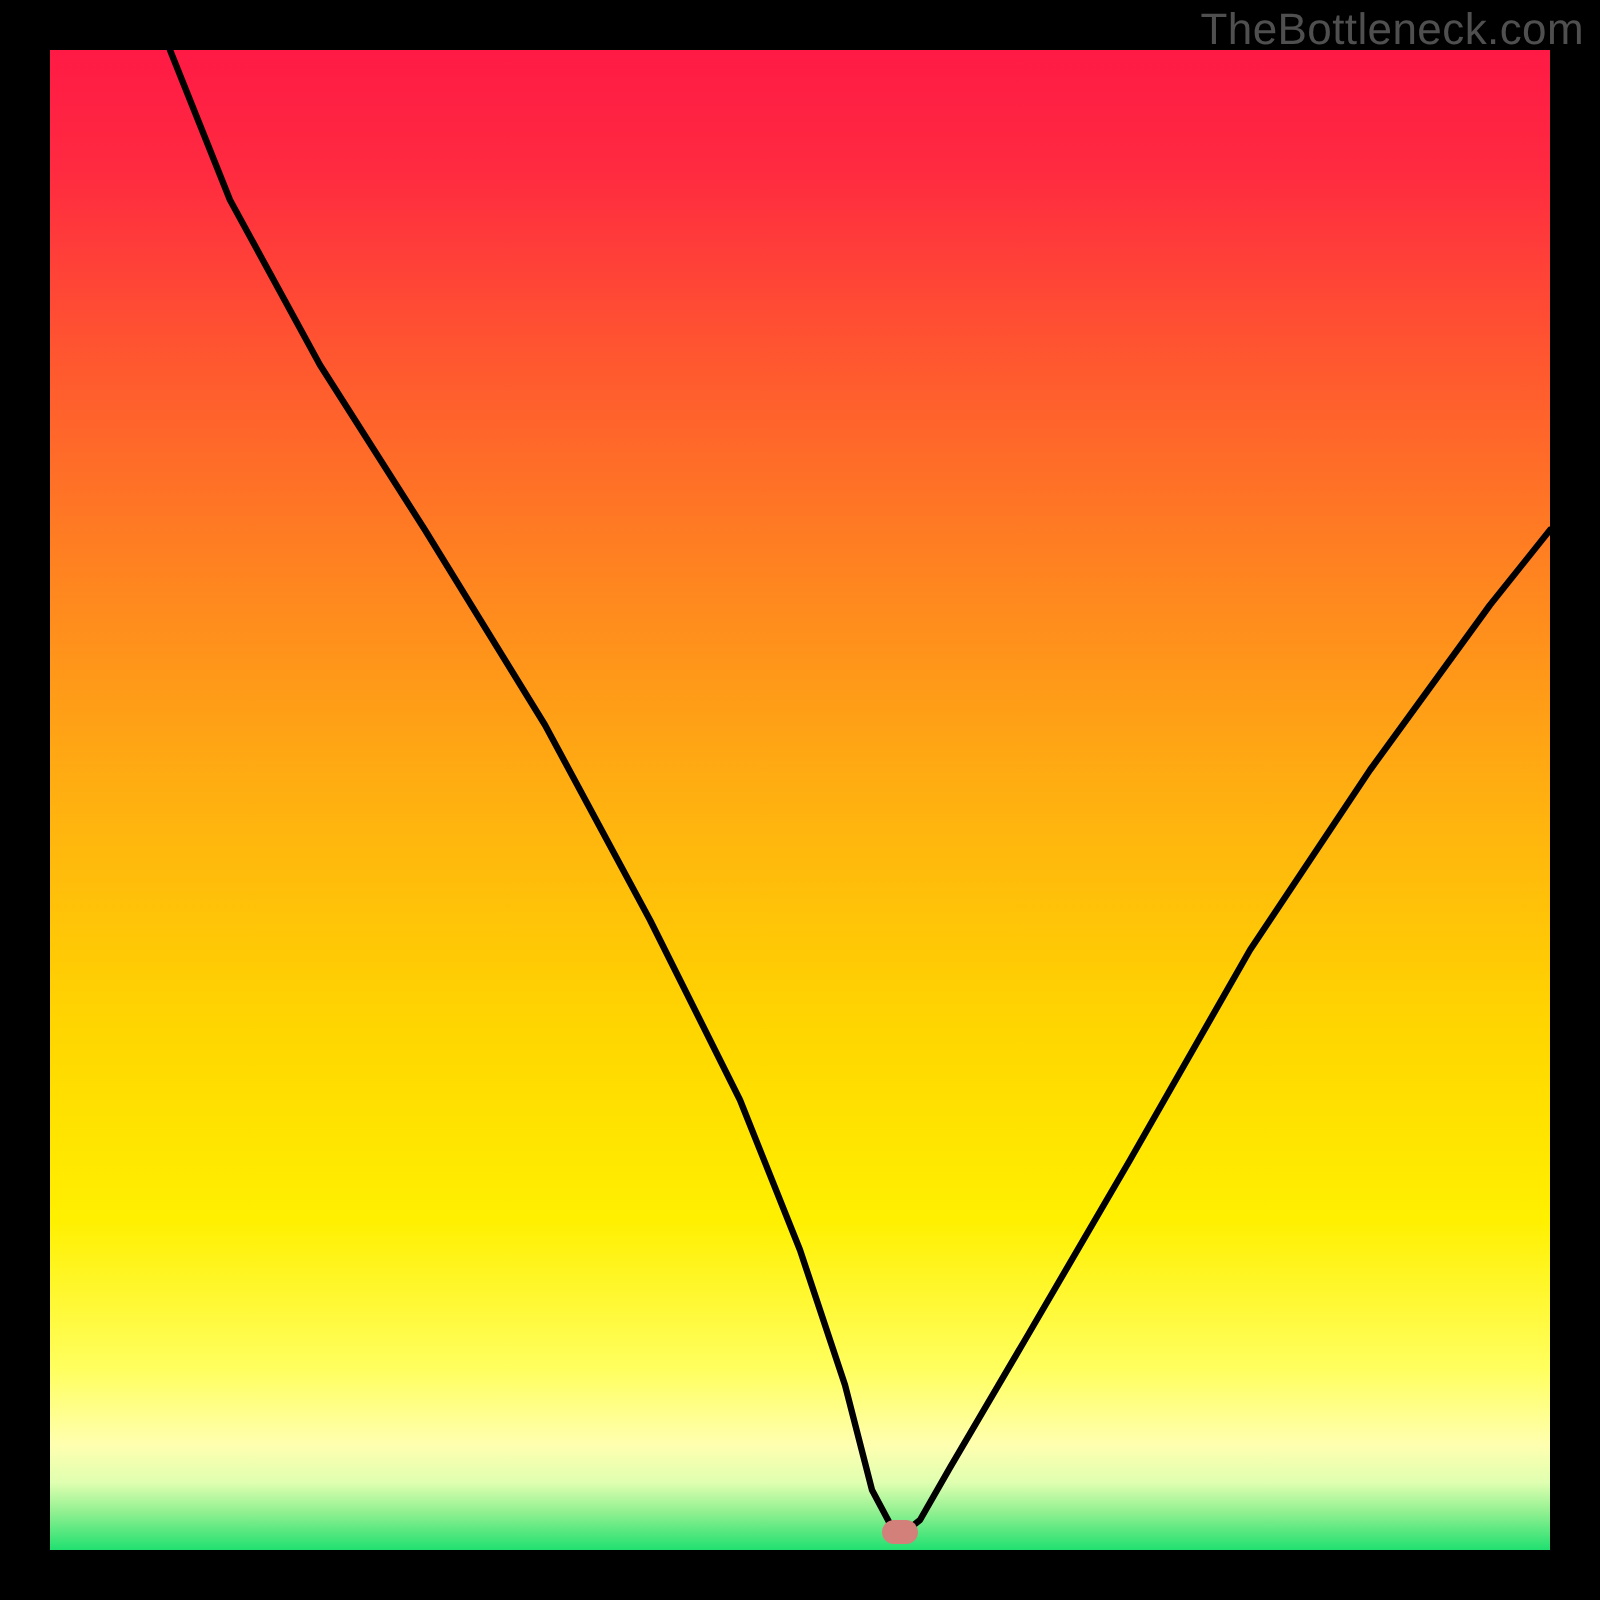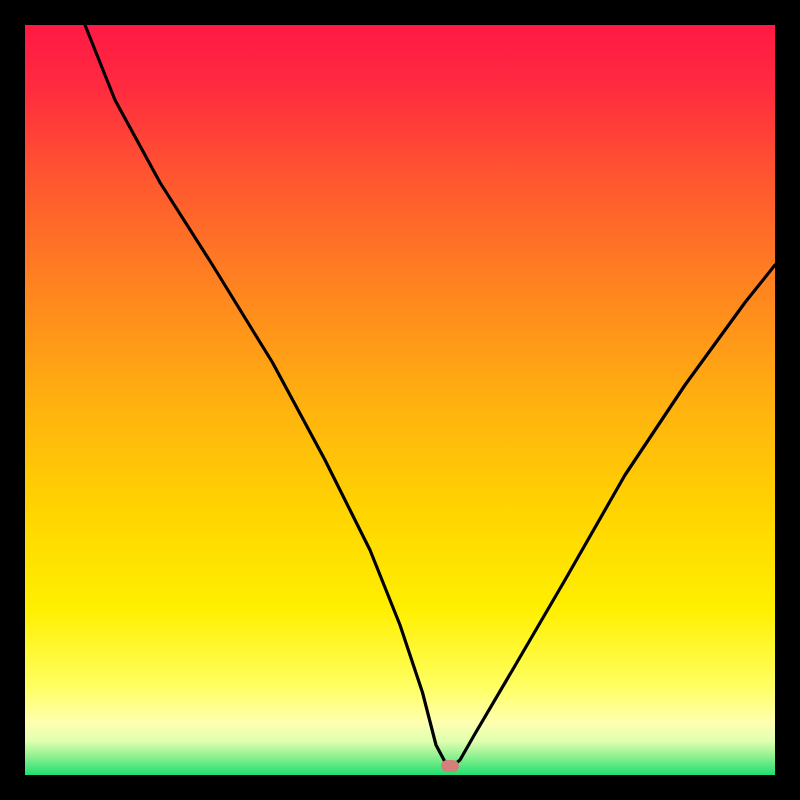--- a/index.html
+++ b/index.html
@@ -54,20 +54,21 @@
     border-radius: 6px;
     background: #d37f7a;
     transform: translate(-50%, -50%);
   }
 </style>
 </head>
 <body>
 
 <div class="frame">
 
+  <div class="watermark">TheBottleneck.com</div>
 
   <div class="plot">
     <svg class="gradient" viewBox="0 0 750 750" preserveAspectRatio="none">
       <defs>
         <linearGradient id="bg" x1="0" y1="0" x2="0" y2="1">
             <stop offset="0%" stop-color="#ff1a45"></stop>
             <stop offset="8%" stop-color="#ff2a40"></stop>
             <stop offset="20%" stop-color="#ff5530"></stop>
             <stop offset="35%" stop-color="#ff8420"></stop>
             <stop offset="50%" stop-color="#ffb010"></stop>

